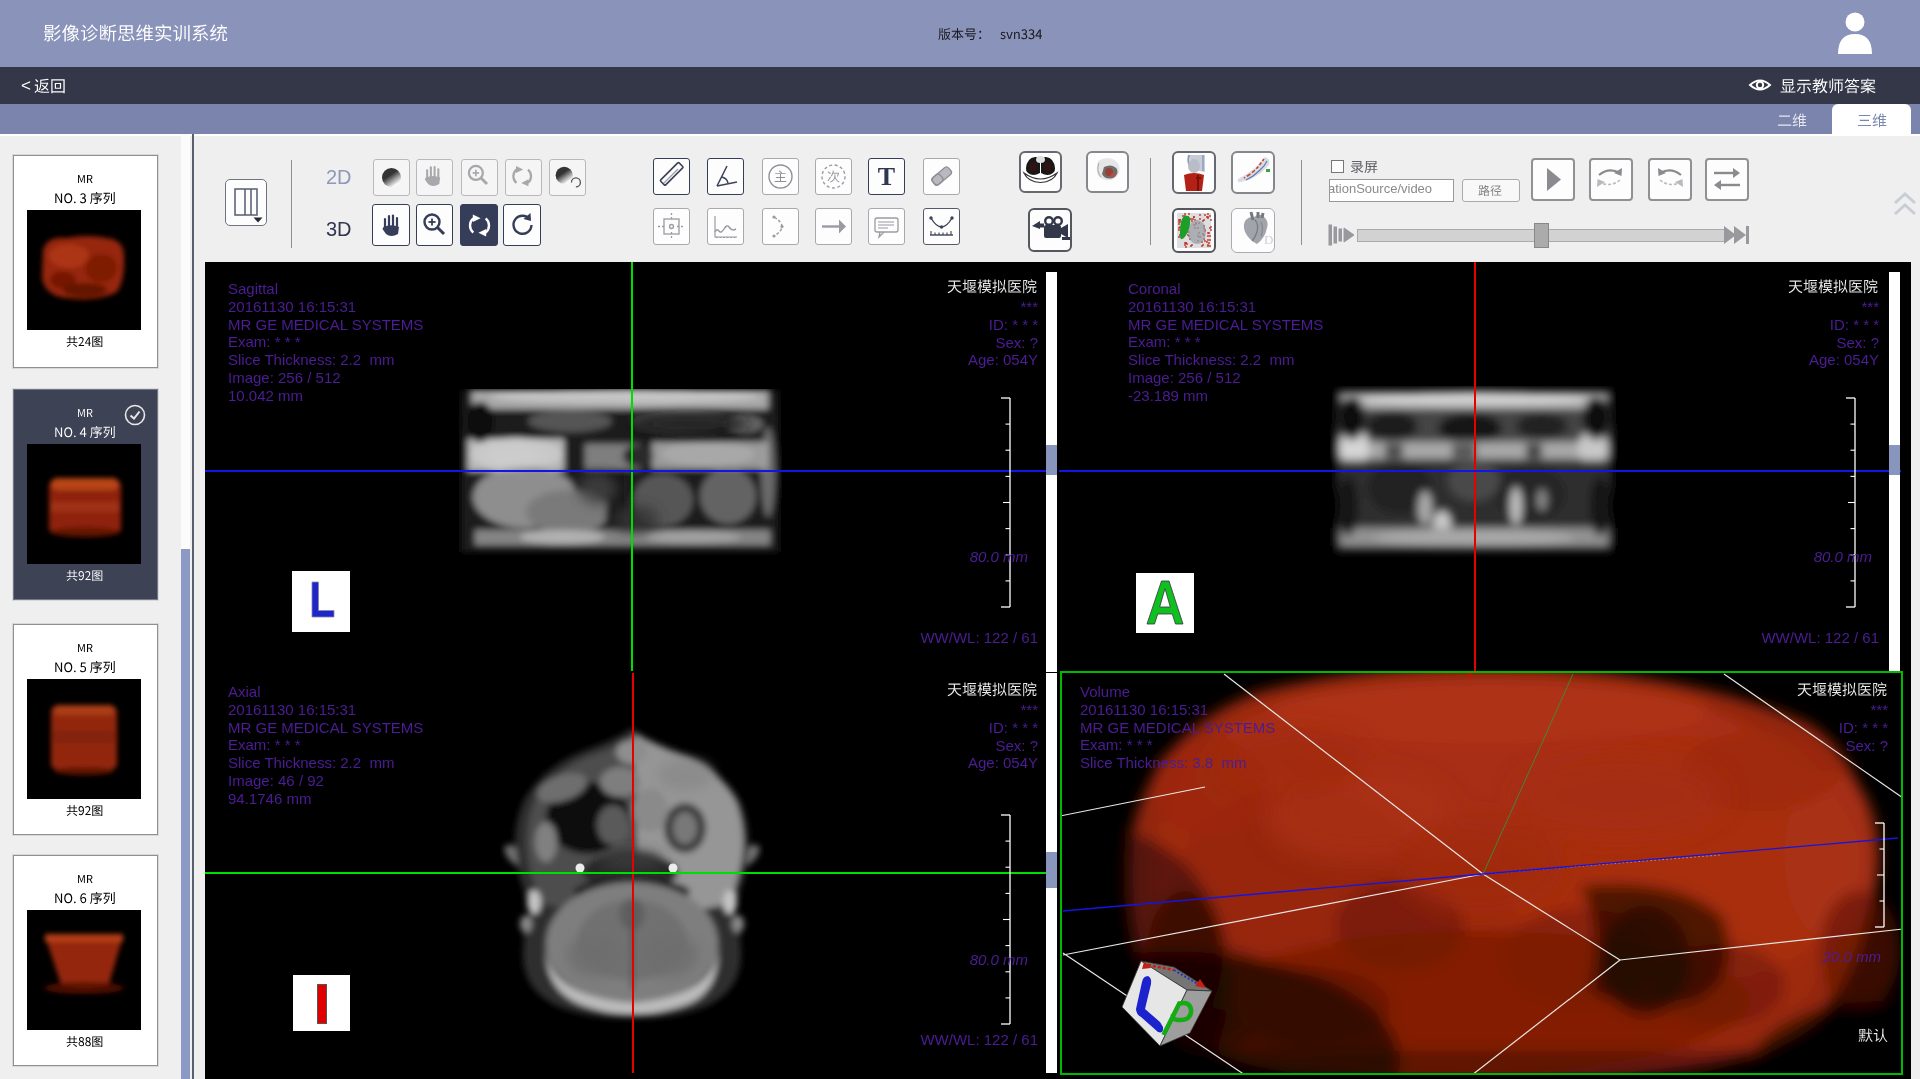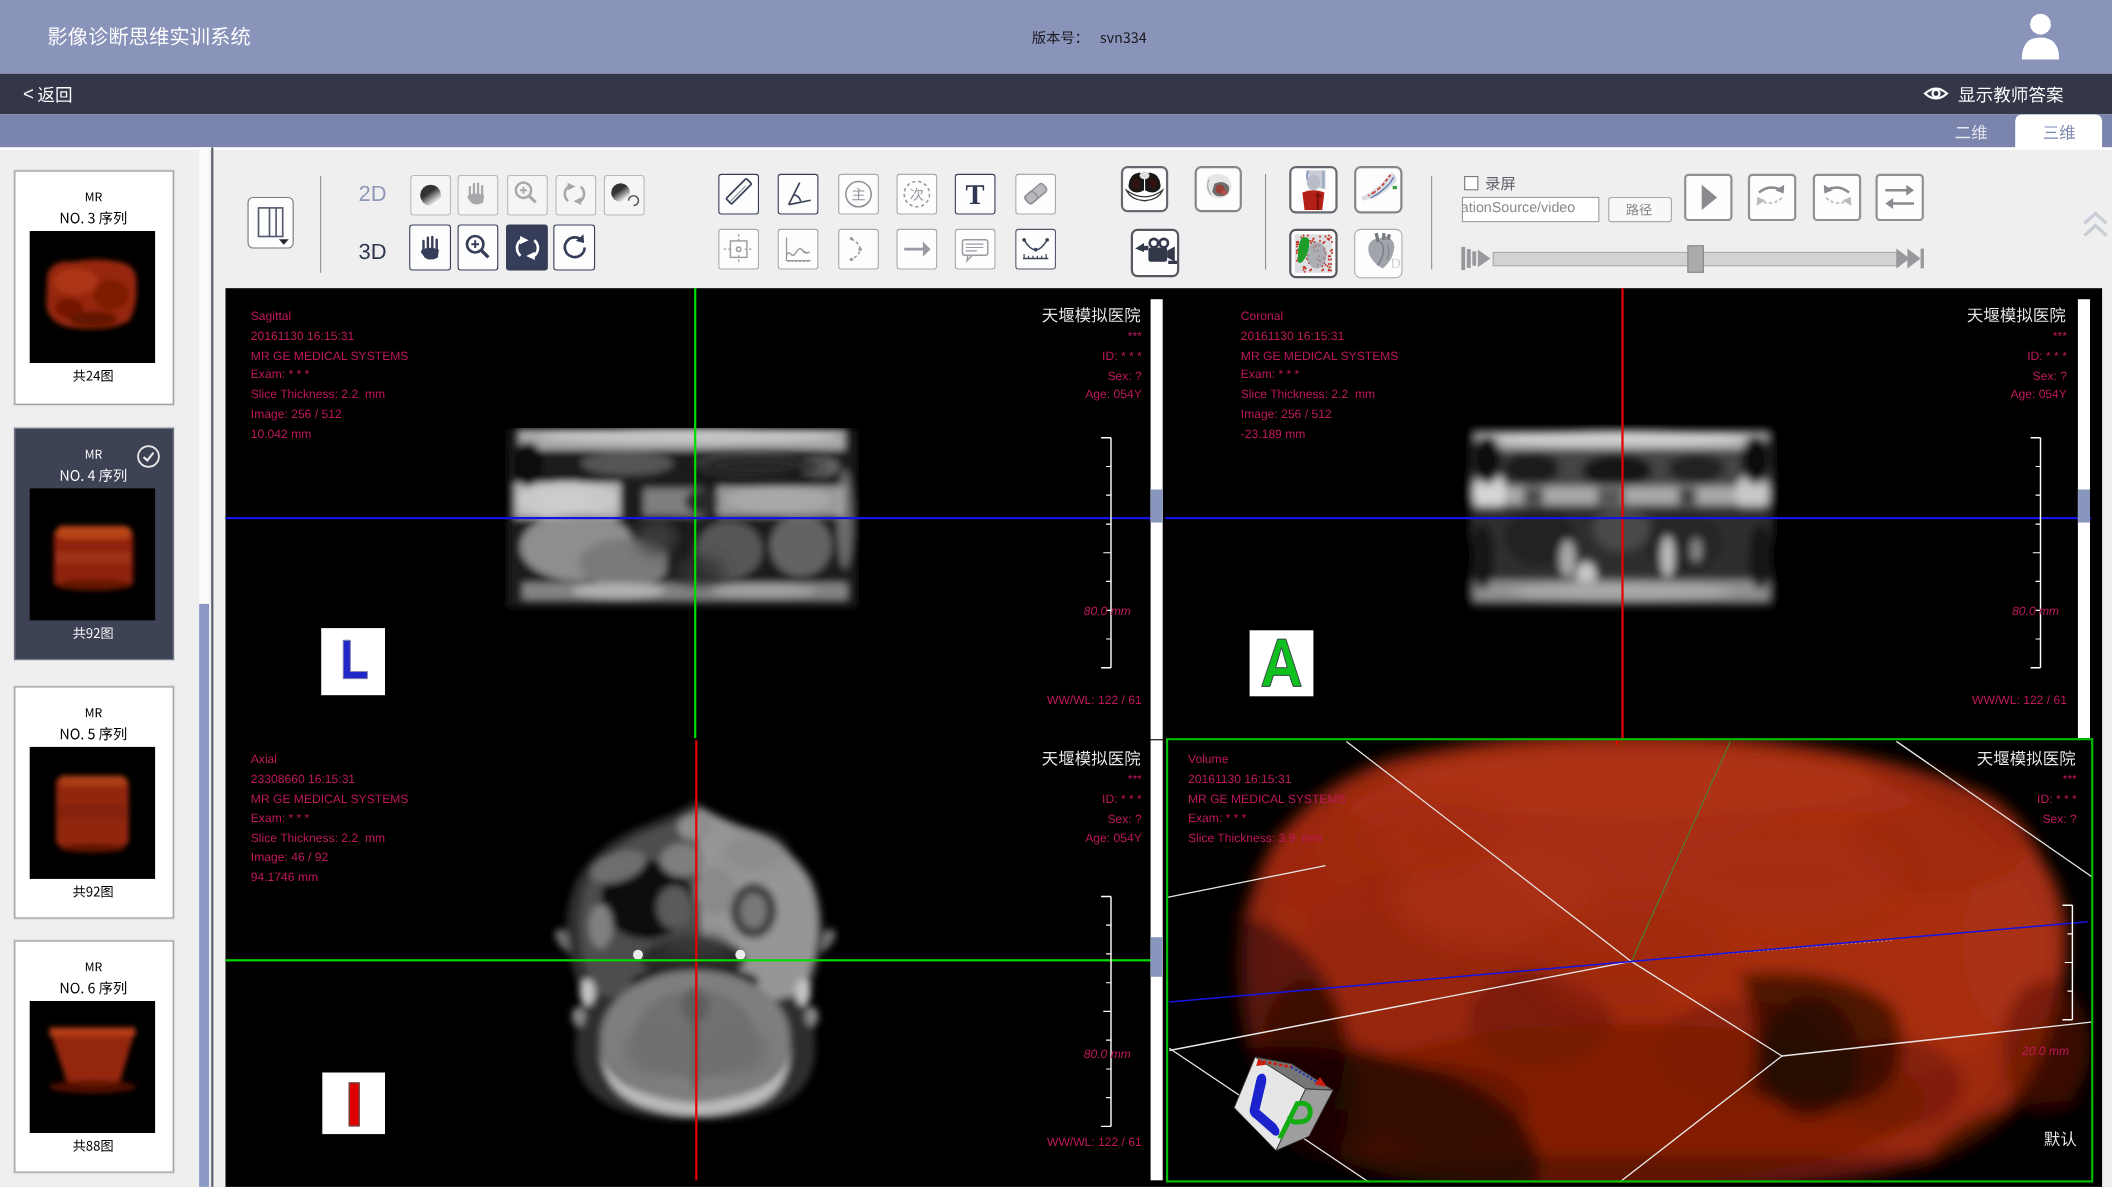--- a/index.html
+++ b/index.html
@@ -1,19 +1,19 @@
 <!DOCTYPE html>
 <html><head><meta charset="utf-8"><style>
 html,body{margin:0;padding:0;width:1920px;height:1079px;overflow:hidden;background:#EFEFEF;
 font-family:"Liberation Sans",sans-serif;}
 .abs{position:absolute}
 #page{position:relative;width:1920px;height:1079px}
 .bar{position:absolute;left:0;width:1920px}
 .btn{position:absolute;box-sizing:border-box;background:#fdfdfd;border-radius:3px}
-.qtext{position:absolute;color:#be185d;font-size:11px;line-height:17.8px;white-space:pre}
+.qtext{position:absolute;color:#4c1d95;font-size:15px;line-height:17.8px;white-space:pre}
 .qtextr{text-align:right}
 </style></head><body>
 <div id="page">
 
 <div class="bar" style="top:0;height:67px;background:#8A93B9"></div>
 <div class="bar" style="top:67px;height:37px;background:#333747"></div>
 <div class="bar" style="top:104px;height:30px;background:#7A84AC"></div>
 <div class="bar" style="top:134px;height:2px;background:#fff"></div>
 <div class="abs" style="left:205px;top:262px;width:1706px;height:817px;background:#000"></div>
 <svg class="abs" style="left:42px;top:18px" width="189" height="30">
@@ -712,21 +712,21 @@
       <line x1="17" y1="112.5" x2="24" y2="112.5" stroke="#fff" stroke-width="1.1"></line>
       <line x1="19.5" y1="138.6" x2="24" y2="138.6" stroke="#fff" stroke-width="1.1"></line>
       <line x1="19.5" y1="164.8" x2="24" y2="164.8" stroke="#fff" stroke-width="1.1"></line>
       <line x1="19.5" y1="190.9" x2="24" y2="190.9" stroke="#fff" stroke-width="1.1"></line>
     </svg>
 <div class="qtext qtextr" style="left:1722px;top:548px;width:150px;font-style:italic">80.0 mm</div>
 <div class="qtext qtextr" style="left:1679px;top:629px;width:200px">WW/WL: 122 / 61</div>
 <div class="abs" style="left:1889px;top:272px;width:11px;height:400px;background:#fff"></div>
 <div class="abs" style="left:1889px;top:445px;width:11px;height:30px;background:#8895BD"></div>
 <div class="qtext" style="left:228px;top:683px">Axial
-23308660 16:15:31
+20161130 16:15:31
 MR GE MEDICAL SYSTEMS
 Exam: * * *
 Slice Thickness: 2.2  mm
 Image: 46 / 92
 94.1746 mm</div>
 <svg class="abs" style="left:946px;top:677px" width="94" height="24">
       <path transform="translate(1,18)" d="M1 -6.8V-5.7H6.5C6 -3.6 4.5 -1.3 0.6 0.2C0.9 0.4 1.2 0.9 1.4 1.2C5.2 -0.4 6.8 -2.6 7.5 -4.8C8.7 -1.9 10.7 0.2 13.7 1.2C13.9 0.8 14.2 0.4 14.5 0.1C11.4 -0.7 9.4 -2.8 8.3 -5.7H14.1V-6.8H7.9C8 -7.4 8 -8 8 -8.5V-10.3H13.4V-11.4H1.5V-10.3H6.8V-8.5C6.8 -8 6.8 -7.4 6.7 -6.8Z M23.8 -7.9H27.4V-7H23.8ZM23.8 -9.4H27.4V-8.6H23.8ZM22.8 -10.1V-6.3H28.4V-10.1ZM29.1 -12H20.5V0.5H29.4V-0.5H21.5V-11H29.1ZM27 -4.5C26.7 -3.8 26.4 -3.3 25.9 -2.9C25.3 -3.1 24.8 -3.3 24.2 -3.5C24.4 -3.8 24.6 -4.2 24.8 -4.5ZM22.9 -3.1C23.6 -2.9 24.3 -2.6 25 -2.3C24.2 -1.9 23.2 -1.7 21.9 -1.5C22.1 -1.3 22.3 -1 22.4 -0.7C23.9 -1 25.1 -1.3 26 -1.9C26.8 -1.5 27.5 -1.1 28 -0.8L28.7 -1.5C28.2 -1.8 27.5 -2.1 26.8 -2.5C27.3 -3 27.7 -3.7 27.9 -4.5H29.2V-5.3H25.2L25.6 -6.1L24.6 -6.3C24.5 -6 24.4 -5.7 24.2 -5.3H21.9V-4.5H23.8C23.5 -4 23.2 -3.5 22.9 -3.1ZM15.5 -2.3 15.9 -1.3C17.2 -1.8 18.8 -2.6 20.3 -3.3L20.1 -4.2L18.5 -3.5V-8H20.1V-9H18.5V-12.4H17.4V-9H15.7V-8H17.4V-3.1C16.7 -2.8 16 -2.5 15.5 -2.3Z M37.1 -6.3H42.3V-5.2H37.1ZM37.1 -8.1H42.3V-7.1H37.1ZM41 -12.6V-11.4H38.7V-12.6H37.6V-11.4H35.4V-10.4H37.6V-9.3H38.7V-10.4H41V-9.3H42.1V-10.4H44.2V-11.4H42.1V-12.6ZM36 -9V-4.3H39.1C39 -3.9 39 -3.5 38.9 -3.1H35.1V-2.1H38.5C38 -1 36.9 -0.2 34.7 0.3C34.9 0.5 35.2 0.9 35.3 1.2C37.9 0.6 39.1 -0.5 39.7 -2.1C40.5 -0.4 41.9 0.7 43.8 1.2C44 0.9 44.2 0.5 44.5 0.3C42.8 -0.1 41.5 -0.9 40.8 -2.1H44.1V-3.1H40C40.1 -3.5 40.1 -3.9 40.2 -4.3H43.4V-9ZM32.6 -12.6V-9.7H30.8V-8.7H32.6V-8.6C32.2 -6.6 31.4 -4.2 30.5 -3C30.7 -2.7 30.9 -2.2 31.1 -1.9C31.6 -2.7 32.2 -4.1 32.6 -5.6V1.2H33.7V-6.5C34.1 -5.7 34.6 -4.8 34.8 -4.3L35.5 -5.1C35.2 -5.6 34.1 -7.4 33.7 -8V-8.7H35.2V-9.7H33.7V-12.6Z M52.7 -10.8C53.5 -9.4 54.3 -7.5 54.6 -6.3L55.6 -6.7C55.3 -7.9 54.4 -9.8 53.6 -11.2ZM47.5 -12.6V-9.6H45.6V-8.5H47.5V-5.2C46.7 -5 46 -4.8 45.4 -4.6L45.7 -3.5L47.5 -4.1V-0.1C47.5 0.1 47.4 0.1 47.2 0.1C47.1 0.1 46.5 0.1 45.8 0.1C46 0.4 46.1 0.9 46.2 1.2C47.1 1.2 47.7 1.1 48 1C48.4 0.8 48.5 0.5 48.5 -0.1V-4.5L50.1 -5L50 -6L48.5 -5.5V-8.5H50V-9.6H48.5V-12.6ZM57 -12.2C56.9 -6.2 56.3 -2 53 0.3C53.3 0.5 53.8 0.9 53.9 1.1C55.4 -0 56.4 -1.5 57 -3.4C57.7 -1.9 58.3 -0.3 58.5 0.7L59.6 0.2C59.2 -1.1 58.3 -3.2 57.4 -4.9C57.9 -7 58.1 -9.4 58.2 -12.2ZM51 -0.2V-0.3L51 -0.2C51.3 -0.6 51.7 -1 55 -3.4C54.9 -3.6 54.8 -4 54.7 -4.3L52.2 -2.6V-12H51.1V-2.5C51.1 -1.8 50.6 -1.3 50.3 -1.1C50.5 -0.9 50.8 -0.4 51 -0.2Z M74 -11.8H61.4V0.6H74.3V-0.4H62.5V-10.7H74ZM65.7 -10.4C65.2 -9.2 64.4 -8 63.4 -7.2C63.6 -7.1 64.1 -6.8 64.3 -6.6C64.7 -7 65.1 -7.5 65.5 -8H67.9V-6.1V-5.8H63.4V-4.8H67.7C67.4 -3.6 66.4 -2.4 63.4 -1.5C63.7 -1.3 64 -0.9 64.1 -0.7C66.7 -1.5 68 -2.6 68.5 -3.8C69.9 -2.8 71.4 -1.5 72.2 -0.6L73 -1.4C72.1 -2.3 70.3 -3.8 68.9 -4.7L68.9 -4.8H73.7V-5.8H69V-6.1V-8H73V-8.9H66.2C66.4 -9.3 66.6 -9.7 66.8 -10.1Z M82 -8.1V-7.1H88V-8.1ZM80.8 -5.4V-4.3H82.9C82.7 -2 82.1 -0.5 79.5 0.3C79.8 0.5 80.1 0.9 80.2 1.2C83 0.2 83.8 -1.6 84 -4.3H85.6V-0.4C85.6 0.7 85.8 1 86.9 1C87.1 1 88 1 88.2 1C89.1 1 89.4 0.5 89.5 -1.4C89.2 -1.5 88.8 -1.7 88.5 -1.9C88.5 -0.2 88.4 0 88.1 0C87.9 0 87.2 0 87 0C86.7 0 86.7 -0 86.7 -0.4V-4.3H89.3V-5.4ZM83.8 -12.4C84.1 -11.9 84.4 -11.2 84.6 -10.7H80.8V-8.1H81.8V-9.8H88.2V-8.1H89.2V-10.7H85.5L85.8 -10.8C85.6 -11.4 85.2 -12.1 84.8 -12.7ZM76.2 -12V1.2H77.2V-11H79.2C78.9 -10 78.4 -8.6 78 -7.6C79.1 -6.4 79.3 -5.3 79.3 -4.5C79.3 -4 79.3 -3.6 79 -3.5C78.9 -3.4 78.7 -3.3 78.6 -3.3C78.3 -3.3 78 -3.3 77.7 -3.3C77.8 -3.1 78 -2.6 78 -2.4C78.3 -2.3 78.7 -2.3 79 -2.4C79.3 -2.4 79.5 -2.5 79.8 -2.7C80.2 -3 80.4 -3.6 80.4 -4.4C80.4 -5.4 80.1 -6.4 79 -7.7C79.5 -8.9 80.1 -10.4 80.5 -11.6L79.8 -12L79.6 -12Z" fill="#e9e9e9"></path>
     </svg>
 <div class="qtext qtextr" style="left:838px;top:701px;width:200px">***
 ID: * * *
@@ -868,21 +868,21 @@
 <path d="M82 25 L88 34 L77 32 Z" fill="#cc1d10"></path>
 <path d="M30 22 Q25 22 24 28 L18 55 Q18 60 23 63 L40 78 Q46 80 45 73 L42 68 L27 55 L33 30 Q34 24 30 22 Z" fill="#1c23cc"></path>
 <g transform="translate(62,48) rotate(14)">
 <path d="M0 0 L-8 36 M-1 2 Q10 -4 13 6 Q15 16 2 18 Q-3 19 -4 14" fill="none" stroke="#13ad13" stroke-width="4.5"></path>
 </g>
 </svg>
 <div class="qtext" style="left:1080px;top:683px">Volume
 20161130 16:15:31
 MR GE MEDICAL SYSTEMS
 Exam: * * *
-Slice Thickness: 3.9  mm</div>
+Slice Thickness: 3.8  mm</div>
 <svg class="abs" style="left:1796px;top:677px" width="94" height="24">
       <path transform="translate(1,18)" d="M1 -6.8V-5.7H6.5C6 -3.6 4.5 -1.3 0.6 0.2C0.9 0.4 1.2 0.9 1.4 1.2C5.2 -0.4 6.8 -2.6 7.5 -4.8C8.7 -1.9 10.7 0.2 13.7 1.2C13.9 0.8 14.2 0.4 14.5 0.1C11.4 -0.7 9.4 -2.8 8.3 -5.7H14.1V-6.8H7.9C8 -7.4 8 -8 8 -8.5V-10.3H13.4V-11.4H1.5V-10.3H6.8V-8.5C6.8 -8 6.8 -7.4 6.7 -6.8Z M23.8 -7.9H27.4V-7H23.8ZM23.8 -9.4H27.4V-8.6H23.8ZM22.8 -10.1V-6.3H28.4V-10.1ZM29.1 -12H20.5V0.5H29.4V-0.5H21.5V-11H29.1ZM27 -4.5C26.7 -3.8 26.4 -3.3 25.9 -2.9C25.3 -3.1 24.8 -3.3 24.2 -3.5C24.4 -3.8 24.6 -4.2 24.8 -4.5ZM22.9 -3.1C23.6 -2.9 24.3 -2.6 25 -2.3C24.2 -1.9 23.2 -1.7 21.9 -1.5C22.1 -1.3 22.3 -1 22.4 -0.7C23.9 -1 25.1 -1.3 26 -1.9C26.8 -1.5 27.5 -1.1 28 -0.8L28.7 -1.5C28.2 -1.8 27.5 -2.1 26.8 -2.5C27.3 -3 27.7 -3.7 27.9 -4.5H29.2V-5.3H25.2L25.6 -6.1L24.6 -6.3C24.5 -6 24.4 -5.7 24.2 -5.3H21.9V-4.5H23.8C23.5 -4 23.2 -3.5 22.9 -3.1ZM15.5 -2.3 15.9 -1.3C17.2 -1.8 18.8 -2.6 20.3 -3.3L20.1 -4.2L18.5 -3.5V-8H20.1V-9H18.5V-12.4H17.4V-9H15.7V-8H17.4V-3.1C16.7 -2.8 16 -2.5 15.5 -2.3Z M37.1 -6.3H42.3V-5.2H37.1ZM37.1 -8.1H42.3V-7.1H37.1ZM41 -12.6V-11.4H38.7V-12.6H37.6V-11.4H35.4V-10.4H37.6V-9.3H38.7V-10.4H41V-9.3H42.1V-10.4H44.2V-11.4H42.1V-12.6ZM36 -9V-4.3H39.1C39 -3.9 39 -3.5 38.9 -3.1H35.1V-2.1H38.5C38 -1 36.9 -0.2 34.7 0.3C34.9 0.5 35.2 0.9 35.3 1.2C37.9 0.6 39.1 -0.5 39.7 -2.1C40.5 -0.4 41.9 0.7 43.8 1.2C44 0.9 44.2 0.5 44.5 0.3C42.8 -0.1 41.5 -0.9 40.8 -2.1H44.1V-3.1H40C40.1 -3.5 40.1 -3.9 40.2 -4.3H43.4V-9ZM32.6 -12.6V-9.7H30.8V-8.7H32.6V-8.6C32.2 -6.6 31.4 -4.2 30.5 -3C30.7 -2.7 30.9 -2.2 31.1 -1.9C31.6 -2.7 32.2 -4.1 32.6 -5.6V1.2H33.7V-6.5C34.1 -5.7 34.6 -4.8 34.8 -4.3L35.5 -5.1C35.2 -5.6 34.1 -7.4 33.7 -8V-8.7H35.2V-9.7H33.7V-12.6Z M52.7 -10.8C53.5 -9.4 54.3 -7.5 54.6 -6.3L55.6 -6.7C55.3 -7.9 54.4 -9.8 53.6 -11.2ZM47.5 -12.6V-9.6H45.6V-8.5H47.5V-5.2C46.7 -5 46 -4.8 45.4 -4.6L45.7 -3.5L47.5 -4.1V-0.1C47.5 0.1 47.4 0.1 47.2 0.1C47.1 0.1 46.5 0.1 45.8 0.1C46 0.4 46.1 0.9 46.2 1.2C47.1 1.2 47.7 1.1 48 1C48.4 0.8 48.5 0.5 48.5 -0.1V-4.5L50.1 -5L50 -6L48.5 -5.5V-8.5H50V-9.6H48.5V-12.6ZM57 -12.2C56.9 -6.2 56.3 -2 53 0.3C53.3 0.5 53.8 0.9 53.9 1.1C55.4 -0 56.4 -1.5 57 -3.4C57.7 -1.9 58.3 -0.3 58.5 0.7L59.6 0.2C59.2 -1.1 58.3 -3.2 57.4 -4.9C57.9 -7 58.1 -9.4 58.2 -12.2ZM51 -0.2V-0.3L51 -0.2C51.3 -0.6 51.7 -1 55 -3.4C54.9 -3.6 54.8 -4 54.7 -4.3L52.2 -2.6V-12H51.1V-2.5C51.1 -1.8 50.6 -1.3 50.3 -1.1C50.5 -0.9 50.8 -0.4 51 -0.2Z M74 -11.8H61.4V0.6H74.3V-0.4H62.5V-10.7H74ZM65.7 -10.4C65.2 -9.2 64.4 -8 63.4 -7.2C63.6 -7.1 64.1 -6.8 64.3 -6.6C64.7 -7 65.1 -7.5 65.5 -8H67.9V-6.1V-5.8H63.4V-4.8H67.7C67.4 -3.6 66.4 -2.4 63.4 -1.5C63.7 -1.3 64 -0.9 64.1 -0.7C66.7 -1.5 68 -2.6 68.5 -3.8C69.9 -2.8 71.4 -1.5 72.2 -0.6L73 -1.4C72.1 -2.3 70.3 -3.8 68.9 -4.7L68.9 -4.8H73.7V-5.8H69V-6.1V-8H73V-8.9H66.2C66.4 -9.3 66.6 -9.7 66.8 -10.1Z M82 -8.1V-7.1H88V-8.1ZM80.8 -5.4V-4.3H82.9C82.7 -2 82.1 -0.5 79.5 0.3C79.8 0.5 80.1 0.9 80.2 1.2C83 0.2 83.8 -1.6 84 -4.3H85.6V-0.4C85.6 0.7 85.8 1 86.9 1C87.1 1 88 1 88.2 1C89.1 1 89.4 0.5 89.5 -1.4C89.2 -1.5 88.8 -1.7 88.5 -1.9C88.5 -0.2 88.4 0 88.1 0C87.9 0 87.2 0 87 0C86.7 0 86.7 -0 86.7 -0.4V-4.3H89.3V-5.4ZM83.8 -12.4C84.1 -11.9 84.4 -11.2 84.6 -10.7H80.8V-8.1H81.8V-9.8H88.2V-8.1H89.2V-10.7H85.5L85.8 -10.8C85.6 -11.4 85.2 -12.1 84.8 -12.7ZM76.2 -12V1.2H77.2V-11H79.2C78.9 -10 78.4 -8.6 78 -7.6C79.1 -6.4 79.3 -5.3 79.3 -4.5C79.3 -4 79.3 -3.6 79 -3.5C78.9 -3.4 78.7 -3.3 78.6 -3.3C78.3 -3.3 78 -3.3 77.7 -3.3C77.8 -3.1 78 -2.6 78 -2.4C78.3 -2.3 78.7 -2.3 79 -2.4C79.3 -2.4 79.5 -2.5 79.8 -2.7C80.2 -3 80.4 -3.6 80.4 -4.4C80.4 -5.4 80.1 -6.4 79 -7.7C79.5 -8.9 80.1 -10.4 80.5 -11.6L79.8 -12L79.6 -12Z" fill="#e9e9e9"></path>
     </svg>
 <div class="qtext qtextr" style="left:1688px;top:701px;width:200px">***
 ID: * * *
 Sex: ?</div>
 <svg class="abs" style="left:1864px;top:815px" width="30" height="120">
       <line x1="20" y1="8" x2="20" y2="112" stroke="#fff" stroke-width="1.3"></line>
       <line x1="11" y1="8" x2="20" y2="8" stroke="#fff" stroke-width="1.3"></line>
       <line x1="11" y1="112" x2="20" y2="112" stroke="#fff" stroke-width="1.3"></line>

